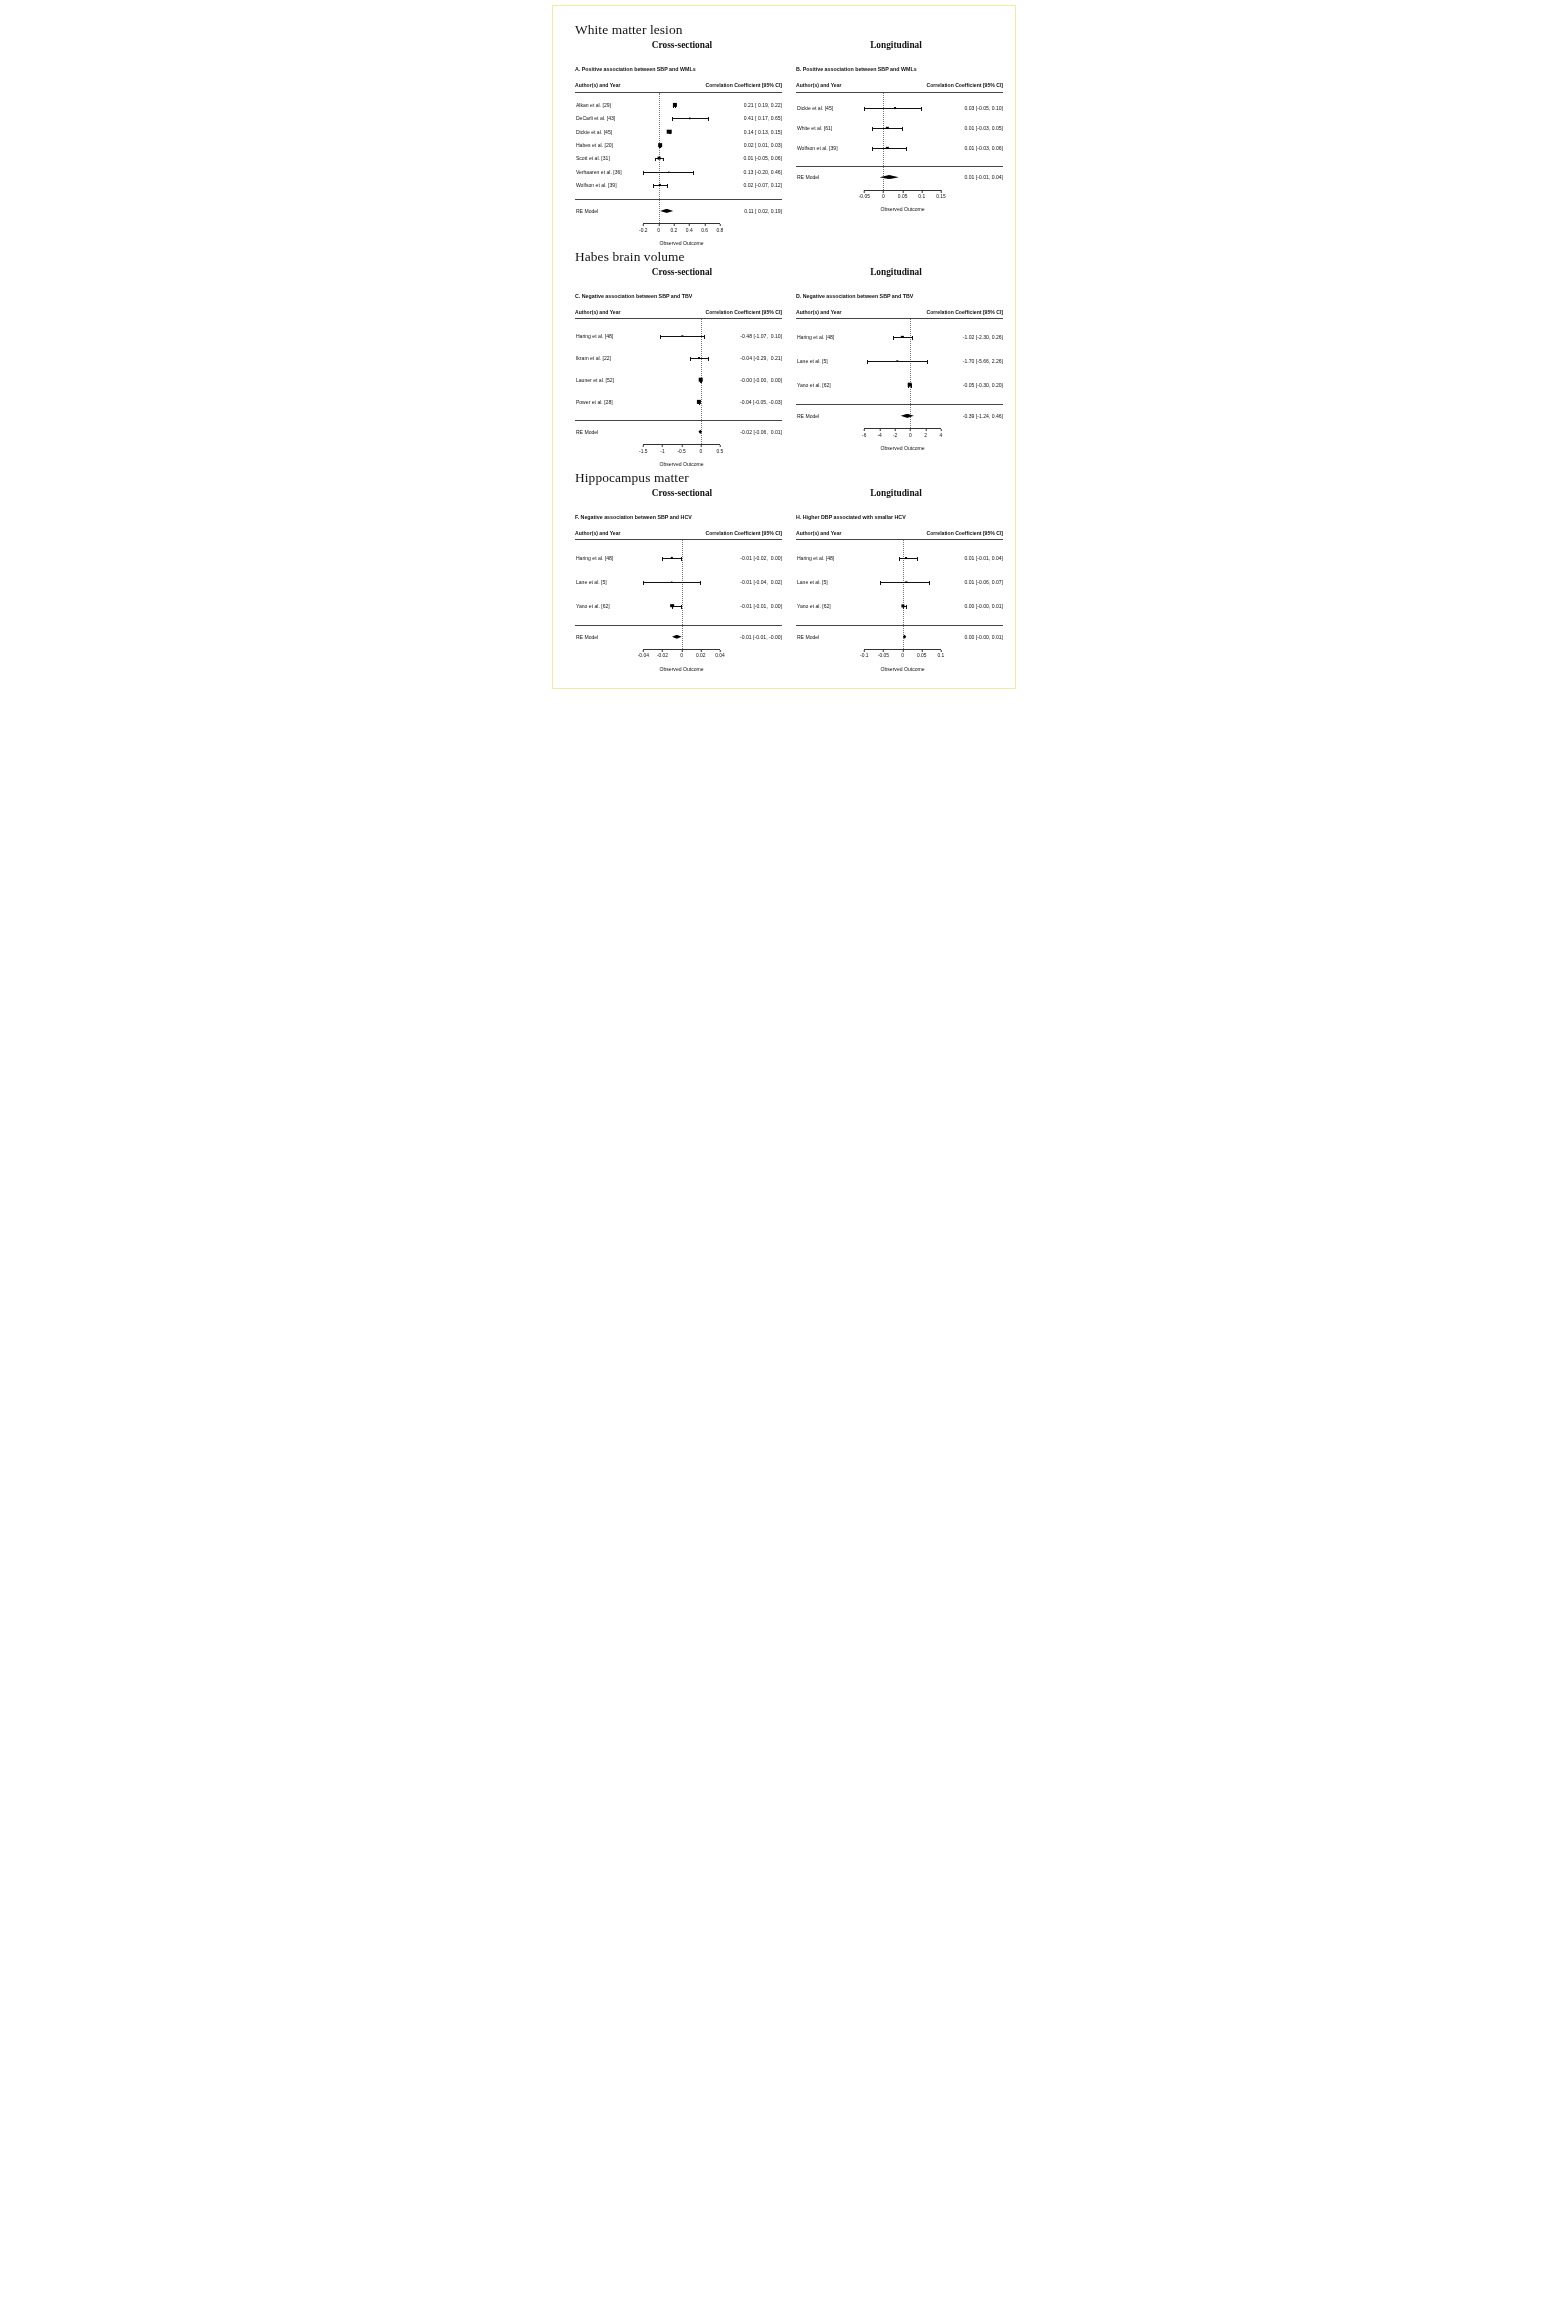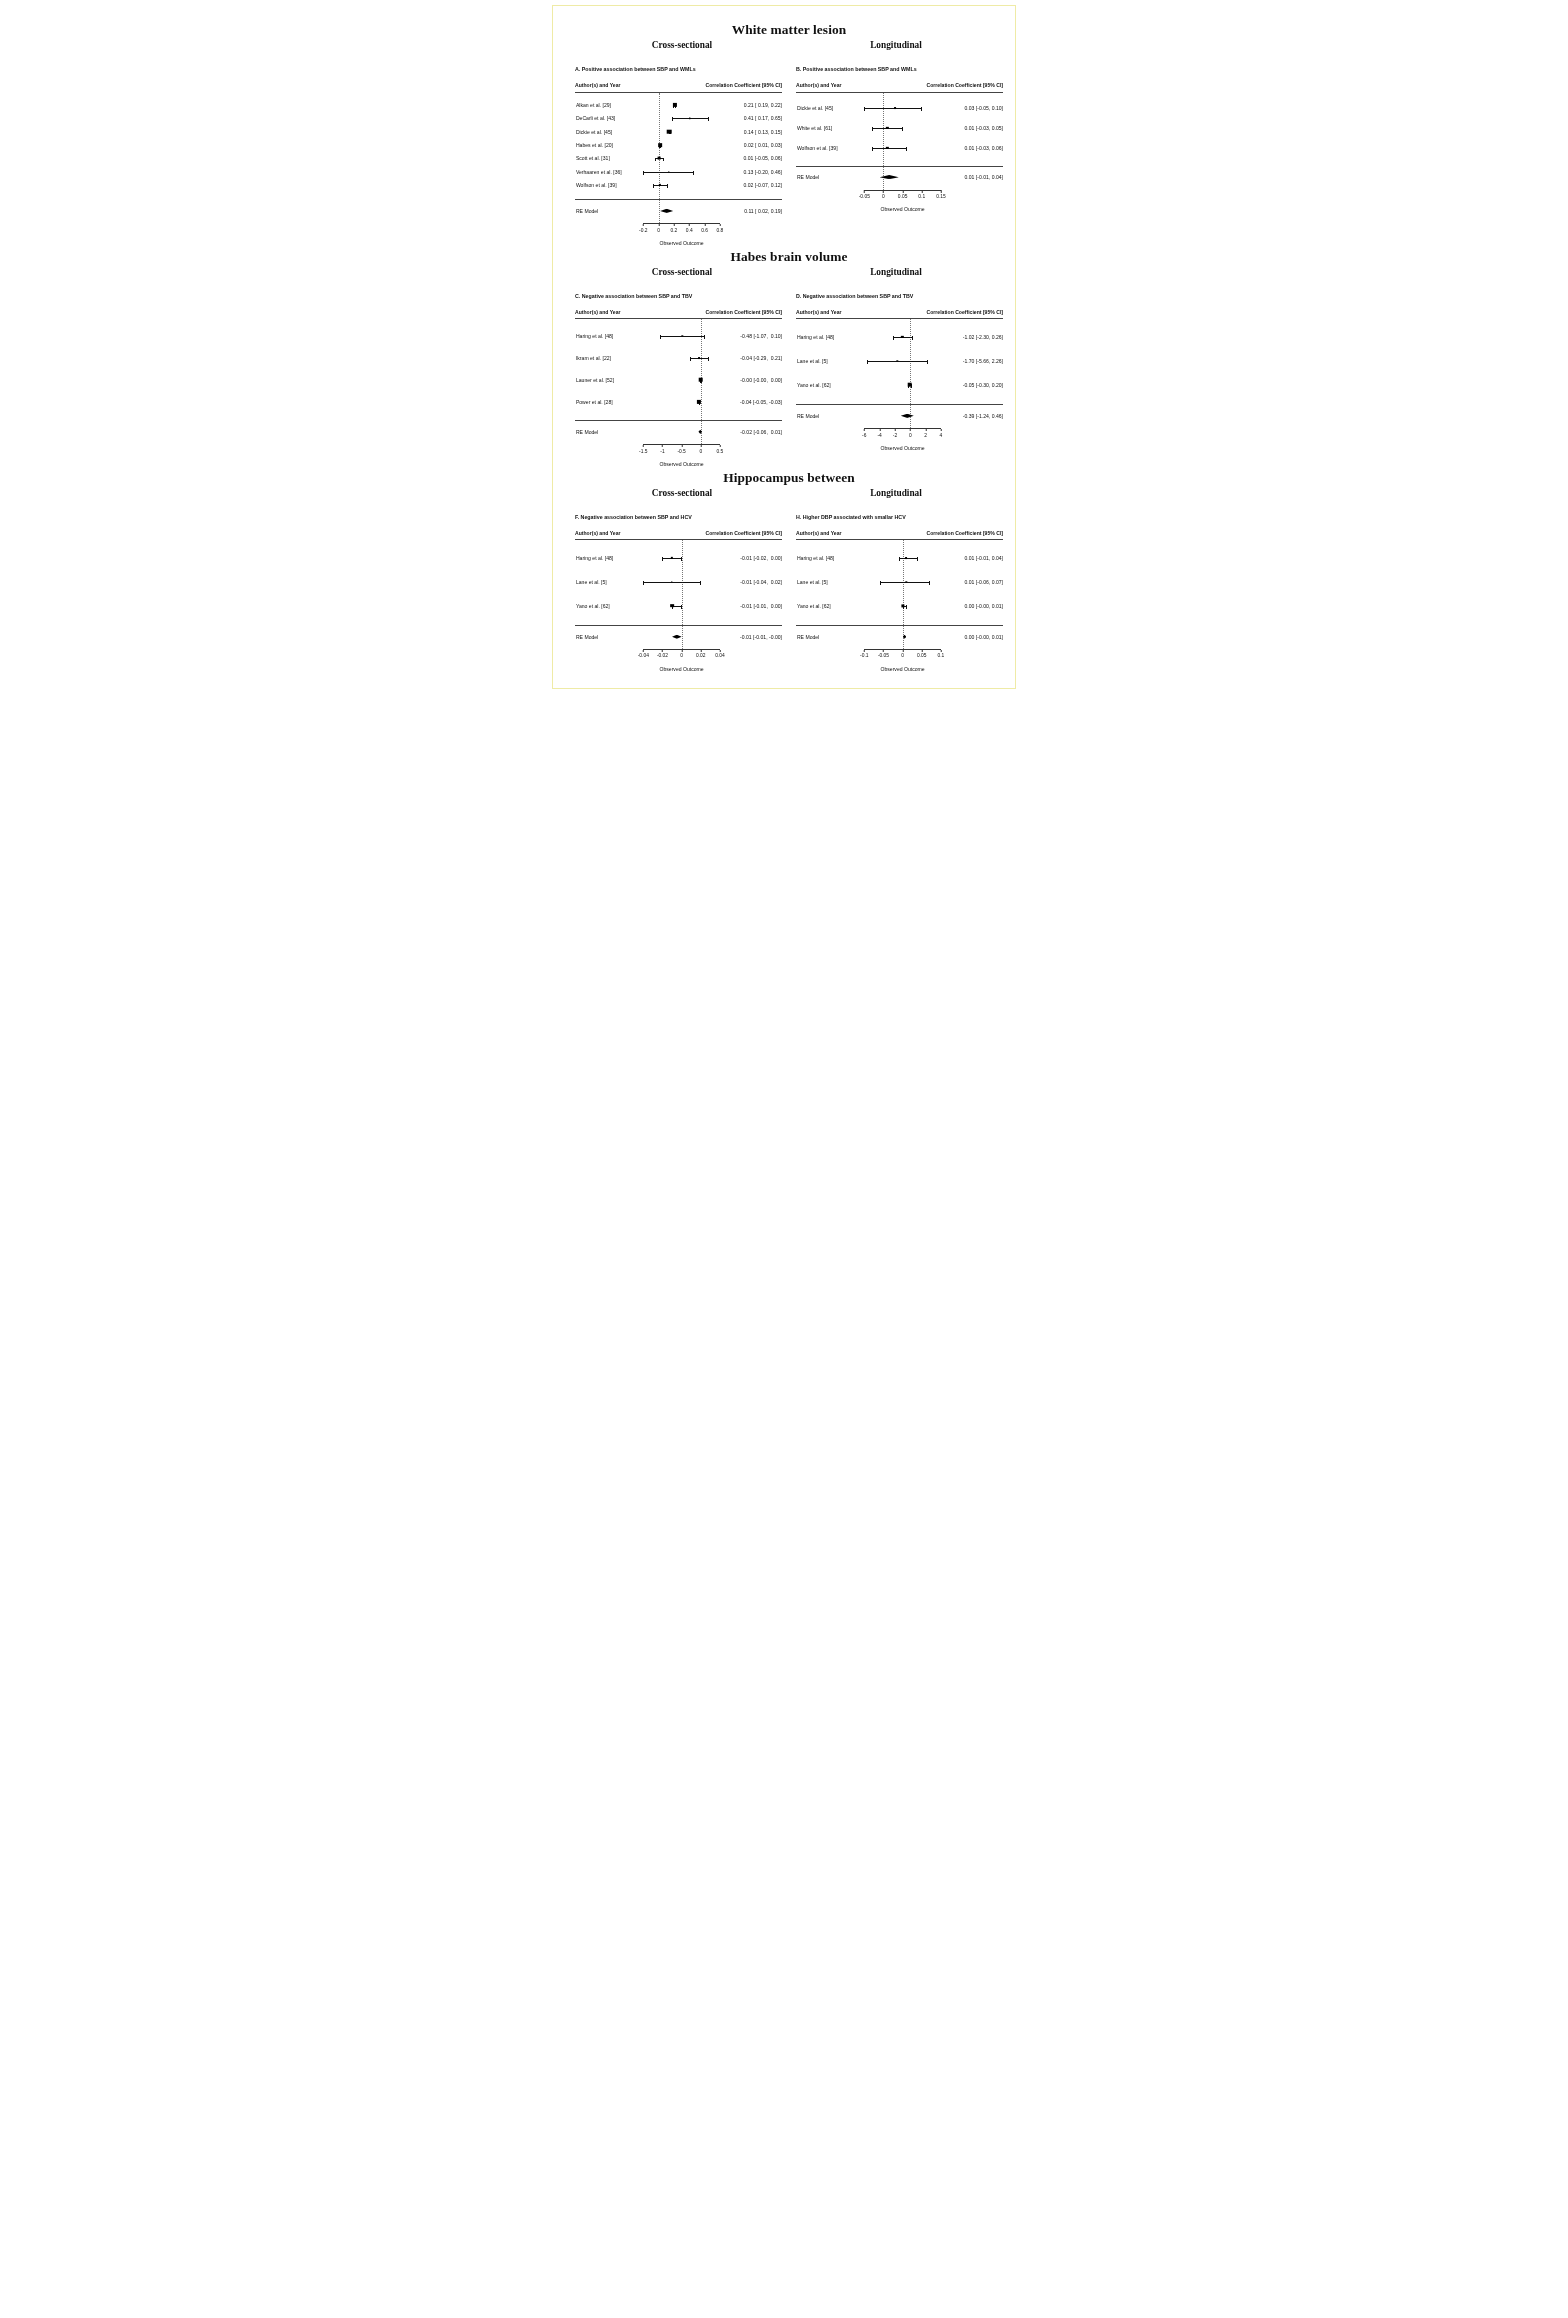--- a/index.html
+++ b/index.html
@@ -2,21 +2,21 @@
 <html style="font-size:7.4px"><head>
 <meta charset="utf-8">
 <style>
   html,body{margin:0;padding:0;background:#fff;}
   .frame{
     width:464px;margin:4.6px auto;border:0.9px solid #efeba6;background:#fff;
     box-sizing:border-box;padding:16.7px 12px 13px 22px;
     font-family:"Liberation Sans",sans-serif;color:#111;
   }
   .section{margin-bottom:2.8px;}
-  .section-title{font-family:"Liberation Serif",serif;font-weight:700;font-size:13.4px;text-align:center;letter-spacing:0.1px;}
+  .section-title{font-family:"Liberation Serif",serif;font-weight:400;font-size:13.4px;letter-spacing:0.1px;}
   .subheaders{display:flex;margin-top:1.9px;}
   .subhead{width:50%;text-align:center;font-family:"Liberation Serif",serif;font-weight:700;font-size:9.3px;}
   .panels{display:flex;justify-content:space-between;align-items:flex-start;margin-top:16px;}
   .panel{width:207px;}
   .panel-title{font-size:5.3px;font-weight:700;margin-bottom:10.2px;}
   .panel-header{display:flex;justify-content:space-between;align-items:flex-end;font-size:5.1px;font-weight:700;padding-bottom:3.2px;border-bottom:0.5px solid #444;}
   .panel-chart{position:relative;}
   .zero-line{position:absolute;top:0;bottom:16.7px;width:0;border-left:0.5px dotted #777;z-index:0;}
   .studies{padding-top:5.6px;display:flex;flex-direction:column;}
   .study-row{position:relative;z-index:1;}
@@ -340,21 +340,21 @@
               <div class="tick" style="left: 70%;"></div>
               <div class="tick-label" style="left: 70%;">4</div>
             </div>
           </div>
           <div class="xlabel">Observed Outcome</div>
         </div>
     </div>
   </div>
 
   <div class="section">
-    <div class="section-title">Hippocampus  between</div>
+    <div class="section-title">Hippocampus  matter</div>
     <div class="subheaders">
       <div class="subhead">Cross-sectional</div>
       <div class="subhead">Longitudinal</div>
     </div>
     <div class="panels">
       <div class="panel">
           <div class="panel-title">F. Negative association between SBP and HCV</div>
           <div class="panel-header">
             <div class="hdr-left">Author(s) and Year</div>
             <div class="hdr-right">Correlation Coefficient [95% CI]</div>

